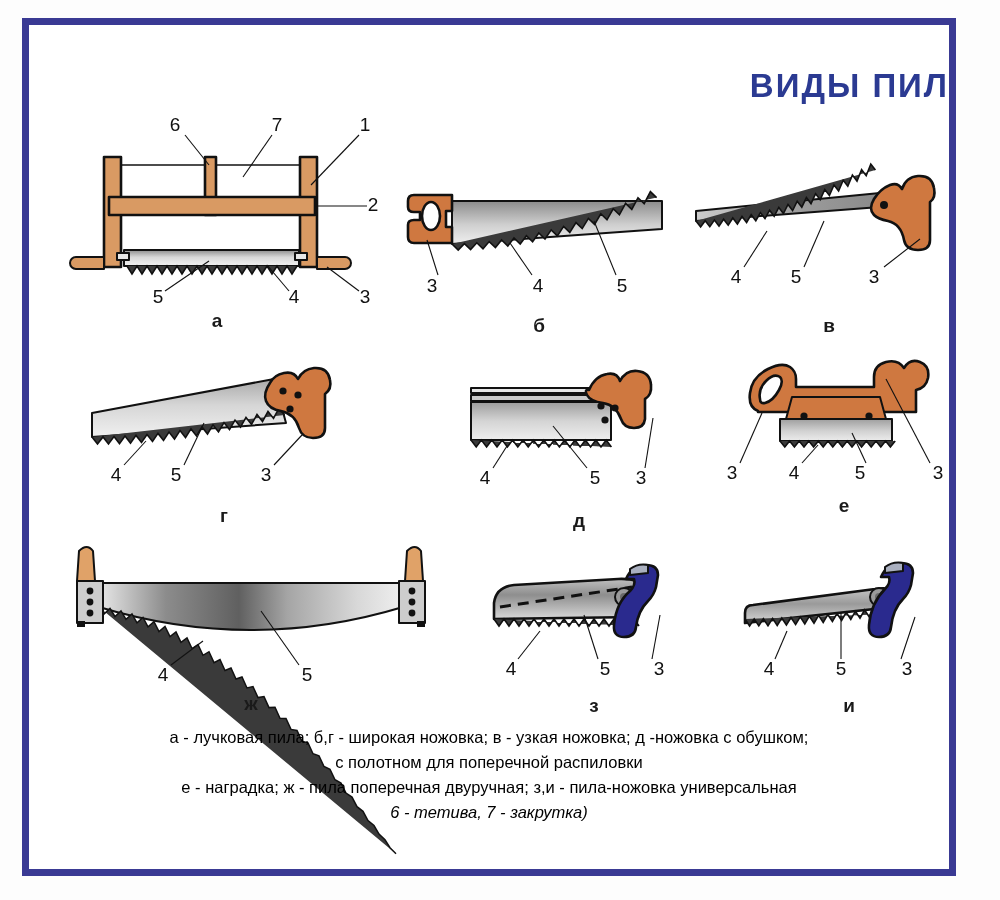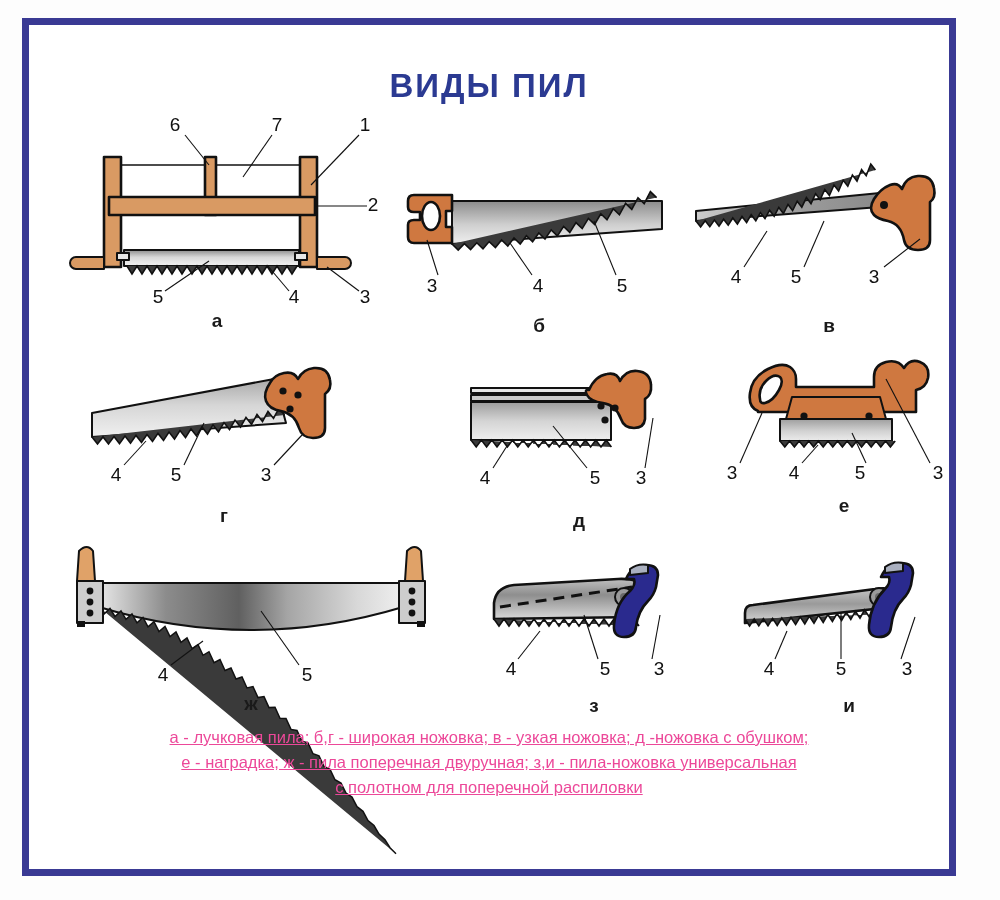--- a/index.html
+++ b/index.html
@@ -20,21 +20,21 @@
     background:#ffffff;
     box-sizing:border-box;
   }
   .frame-inner{
     position:absolute;left:0;top:0;right:0;bottom:0;
     border:2px solid #ffffff;
     box-sizing:border-box;
   }
   .title{
     position:absolute;left:0;right:0;top:42px;
-    text-align:center;
+    text-align:right;
     font-size:33px;font-weight:bold;
     letter-spacing:2px;
     color:#2b3a92;
   }
   
   .fig{position:absolute;}
   .fig-letter{
     position:absolute;
     text-align:center;
     font-size:19px;font-weight:bold;color:#1a1a1a;
@@ -46,24 +46,23 @@
     font-size:19px;
     fill:#111;
   }
   .lead{stroke:#111;stroke-width:1.1;fill:none;}
   .outline{stroke:#111;stroke-width:2.6;stroke-linejoin:round;}
   .outline-thin{stroke:#111;stroke-width:2;stroke-linejoin:round;}
   
   .caption{
     position:absolute;left:40px;right:40px;top:700px;
     text-align:center;
-    color:#ec4899;
+    color:#000000;
     font-size:16.5px;
     line-height:25px;
-    text-decoration:underline;
   }
   .caption .ln{display:block;white-space:nowrap;}
   .caption .ital{font-style:italic;}
 </style>
 </head>
 <body>
 
 <div class="poster-outer">
  <div class="frame">
   <div class="frame-inner"></div>
@@ -366,18 +365,19 @@
       <line class="lead" x1="172" y1="104" x2="186" y2="62"></line>
       <text class="num" x="40" y="120" text-anchor="middle">4</text>
       <text class="num" x="112" y="120" text-anchor="middle">5</text>
       <text class="num" x="178" y="120" text-anchor="middle">3</text>
     </svg>
     <div class="fig-letter" style="top: 140px; left: 0px; width: 100%;">и</div>
   </div>
 
   <div class="caption">
     <span class="ln">а - лучковая пила; б,г - широкая ножовка; в - узкая ножовка; д -ножовка с обушком;</span>
+    <span class="ln">с полотном для поперечной распиловки</span>
     <span class="ln">е - наградка; ж - пила поперечная двуручная; з,и - пила-ножовка универсальная</span>
-    <span class="ln">с полотном для поперечной распиловки</span>
+    <span class="ln ital">6 - тетива, 7 - закрутка)</span>
   </div>
 
  </div>
 </div>
 
 </body></html>

